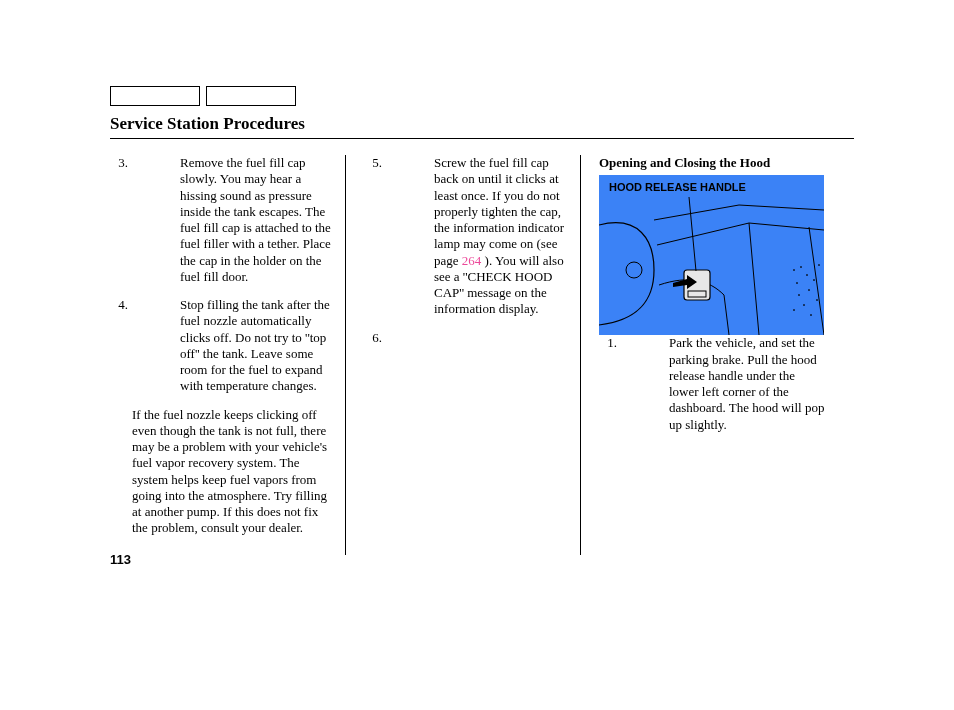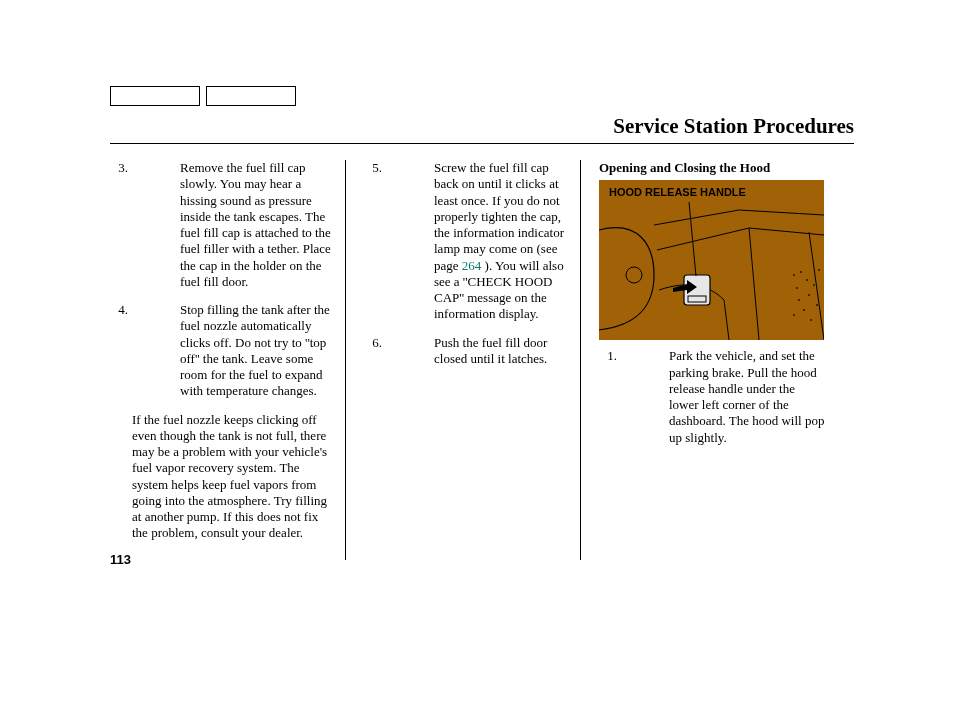--- a/index.html
+++ b/index.html
@@ -4,41 +4,41 @@
 <style>
   * { margin:0; padding:0; box-sizing:border-box; }
   body { width:954px; height:710px; background:#fff; font-family:"Times New Roman", serif; color:#000; position:relative; }
   .page { position:absolute; left:0; top:0; width:954px; height:710px; padding:86px 100px 0 110px; }
 
   .top-boxes { display:flex; gap:6px; margin-bottom:8px; }
   .outline-box { height:20px; border:1.4px solid #000; }
   .box-a { width:90px; }
   .box-b { width:90px; }
 
-  .title { font-weight:bold; font-size:21px; font-family:"Times New Roman", serif; margin-bottom:4px;text-align:right; }
+  .title { font-weight:bold; font-size:17px; font-family:"Times New Roman", serif; margin-bottom:4px; }
   .rule { border:0; border-bottom:1.2px solid #000; margin-bottom:16px; }
 
   .columns { display:flex; gap:0; height:400px; }
   .col { font-size:13px; line-height:1.25; padding:0 14px; position:relative; }
   .col1 { width:235px; padding-left:0; }
   .col2 { width:235px; border-left:0.6px solid #000; padding-left:18px; }
   .col3 { width:260px; border-left:0.6px solid #000; padding-left:18px; }
 
   .num-item { display:flex; margin-bottom:12px; }
   .num-item .n { width:18px; flex:0 0 18px; text-align:right; margin-right:4px; }
   .num-item .t { flex:1;margin-left:48px; }
 
   .note-block { padding-left:22px; font-size:13px; }
   .italic { }
 
-  .link-page { color:#0f766e; }
+  .link-page { color:#ec4899; }
 
   .sub-title { font-weight:bold; font-size:13px; margin-bottom:4px; }
 
-  .figure { background:#a16207; width:225px; height:160px; position:relative; margin-bottom:8px; overflow:hidden;padding-left:17px; }
+  .figure { background:#3b82f6; width:225px; height:160px; position:relative; overflow:hidden;padding-left:17px; }
   .figure-caption { position:absolute; left:10px; top:6px; font-size:11px; font-weight:bold; font-family:Arial, sans-serif; }
   .figure svg { position:absolute; left:0; top:0; }
 
   .page-num { position:absolute; left:110px; top:552px; font-weight:bold; font-size:13px; font-family:Arial, sans-serif; }
 </style>
 </head>
 <body>
 
 <div class="page">
 
@@ -68,21 +68,20 @@
 
     <div class="col col2">
       <div class="num-item">
         <div class="n">5.</div>
         <div class="t">
           <span>Screw the fuel fill cap back on until it clicks at least once. If you do not properly tighten the cap, the information indicator lamp may come on (see page </span><span class="link-page">264</span><span> ). You will also see a ''CHECK HOOD CAP'' message on the information display.</span>
         </div>
       </div>
       <div class="num-item">
         <div class="n">6.</div>
-        <div class="t">Push the fuel fill door closed until it latches.</div>
       </div>
     </div>
 
     <div class="col col3">
       <div class="sub-title">Opening and Closing the Hood</div>
       <div class="figure">
         <div class="figure-caption">HOOD RELEASE HANDLE</div>
         <svg width="225" height="160" viewBox="0 0 225 160">
 
           <path d="M 0 50 C 40 40 55 65 55 95 C 55 125 40 145 0 150" fill="none" stroke="#000" stroke-width="1.2"></path>

